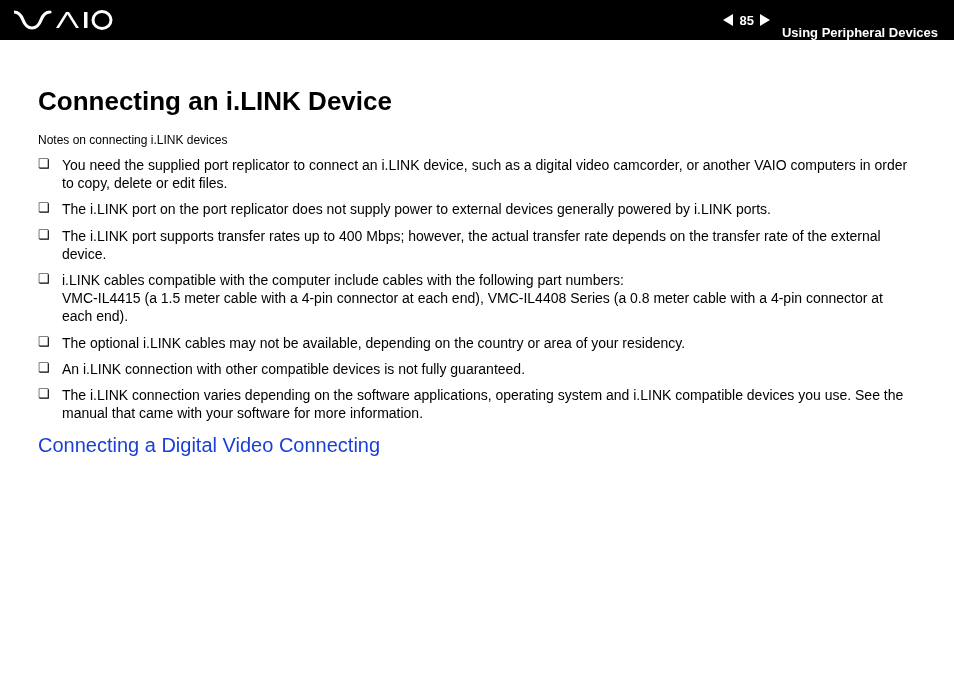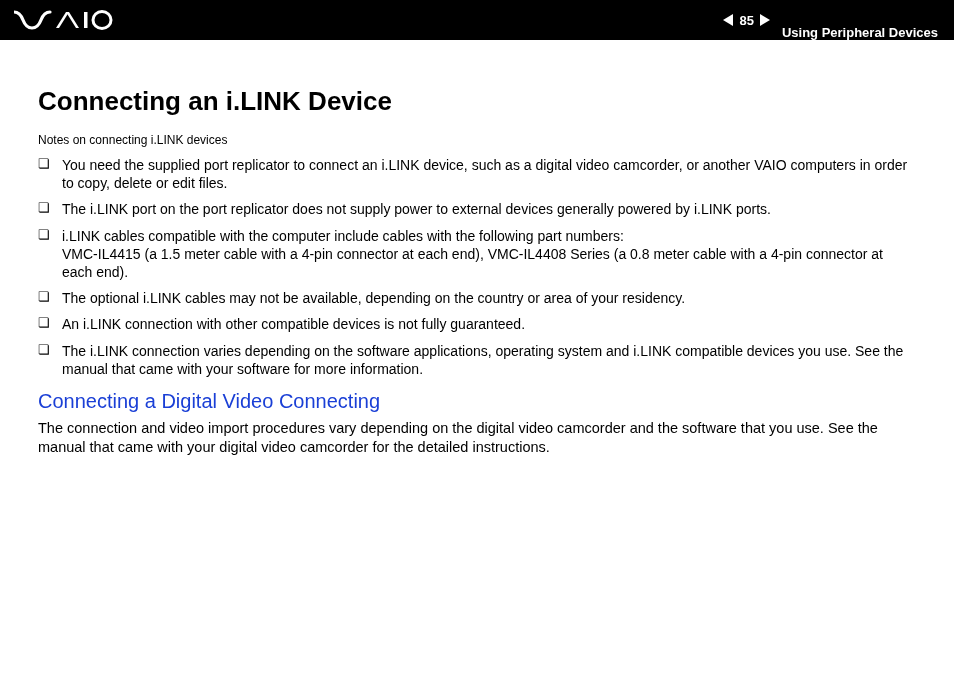--- a/index.html
+++ b/index.html
@@ -130,20 +130,20 @@
     <span class="section-name">Using Peripheral Devices</span>
   </div>
 </div>
 
 <div class="content">
   <h1 class="h1">Connecting an i.LINK Device</h1>
   <h2 class="h2">Notes on connecting i.LINK devices</h2>
   <ul class="notes">
     <li>You need the supplied port replicator to connect an i.LINK device, such as a digital video camcorder, or another VAIO computers in order to copy, delete or edit files.</li>
     <li>The i.LINK port on the port replicator does not supply power to external devices generally powered by i.LINK ports.</li>
+    <li>The i.LINK port supports transfer rates up to 400 Mbps; however, the actual transfer rate depends on the transfer rate of the external device.</li>
     <li>i.LINK cables compatible with the computer include cables with the following part numbers:<br>VMC-IL4415 (a 1.5 meter cable with a 4-pin connector at each end), VMC-IL4408 Series (a 0.8 meter cable with a 4-pin connector at each end).</li>
     <li>The optional i.LINK cables may not be available, depending on the country or area of your residency.</li>
     <li>An i.LINK connection with other compatible devices is not fully guaranteed.</li>
     <li>The i.LINK connection varies depending on the software applications, operating system and i.LINK compatible devices you use. See the manual that came with your software for more information.</li>
   </ul>
   <h3 class="h3-link">Connecting a Digital Video Connecting</h3>
-  <p class="body-text">The connection and video import procedures vary depending on the digital video camcorder and the software that you use. See the manual that came with your digital video camcorder for the detailed instructions.</p>
 </div>
 
 </body></html>

